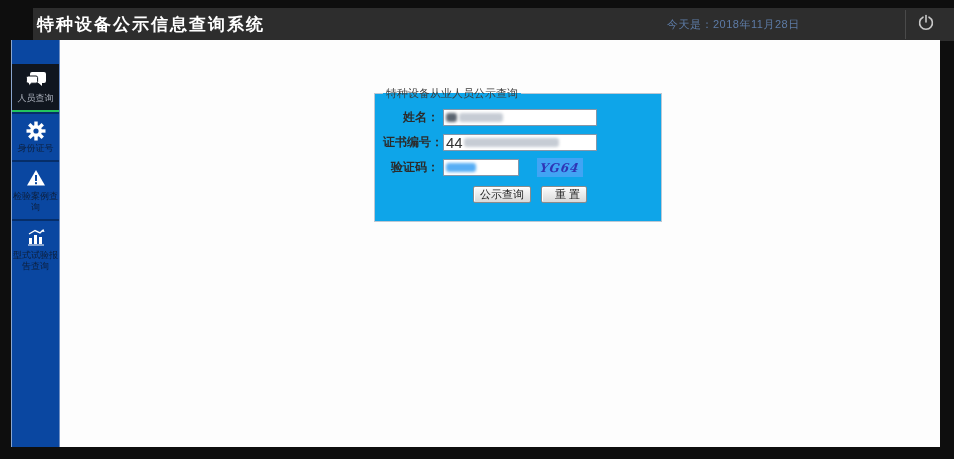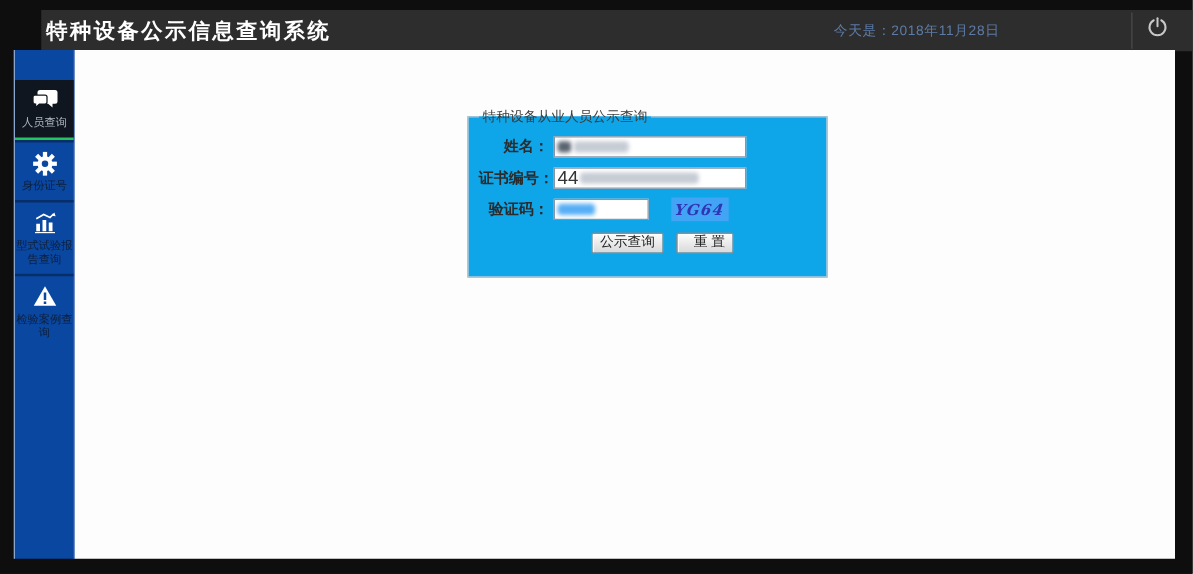--- a/index.html
+++ b/index.html
@@ -106,40 +106,40 @@
           </g>
           <circle r="2.6" fill="#0a47a1"></circle>
         </svg>
       </span>
       <div class="side-label">身份证号</div>
     </div>
 
     <div class="side-item">
       <span class="icn">
         <svg width="20" height="18" viewBox="0 0 20 18">
+          <path d="M10 1 L19 16.5 H1 Z" fill="#ffffff"></path>
+          <rect x="9" y="6" width="2" height="6" fill="#0a47a1"></rect>
+          <rect x="9" y="13.2" width="2" height="2" fill="#0a47a1"></rect>
+        </svg>
+      </span>
+      <div class="side-label">检验案例查询</div>
+    </div>
+
+    <div class="side-item">
+      <span class="icn">
+        <svg width="20" height="18" viewBox="0 0 20 18">
           <rect x="3" y="10" width="3" height="6" fill="#ffffff"></rect>
           <rect x="8" y="7" width="3" height="9" fill="#ffffff"></rect>
           <rect x="13" y="9" width="3" height="7" fill="#ffffff"></rect>
           <polyline points="3,6 9,2.5 14,5 17,2" fill="none" stroke="#ffffff" stroke-width="1.4"></polyline>
           <polygon points="17.5,1 18.5,4 15.5,3.5" fill="#ffffff"></polygon>
           <line x1="2" y1="17" x2="18" y2="17" stroke="#ffffff" stroke-width="1"></line>
         </svg>
       </span>
       <div class="side-label">型式试验报告查询</div>
-    </div>
-
-    <div class="side-item">
-      <span class="icn">
-        <svg width="20" height="18" viewBox="0 0 20 18">
-          <path d="M10 1 L19 16.5 H1 Z" fill="#ffffff"></path>
-          <rect x="9" y="6" width="2" height="6" fill="#0a47a1"></rect>
-          <rect x="9" y="13.2" width="2" height="2" fill="#0a47a1"></rect>
-        </svg>
-      </span>
-      <div class="side-label">检验案例查询</div>
     </div>
   </div>
 
   <div class="content">
     <fieldset class="query-fieldset">
       <legend>特种设备从业人员公示查询</legend>
 
       <div class="frow">
         <span class="flabel">姓名：</span>
         <div class="tinput wide">

